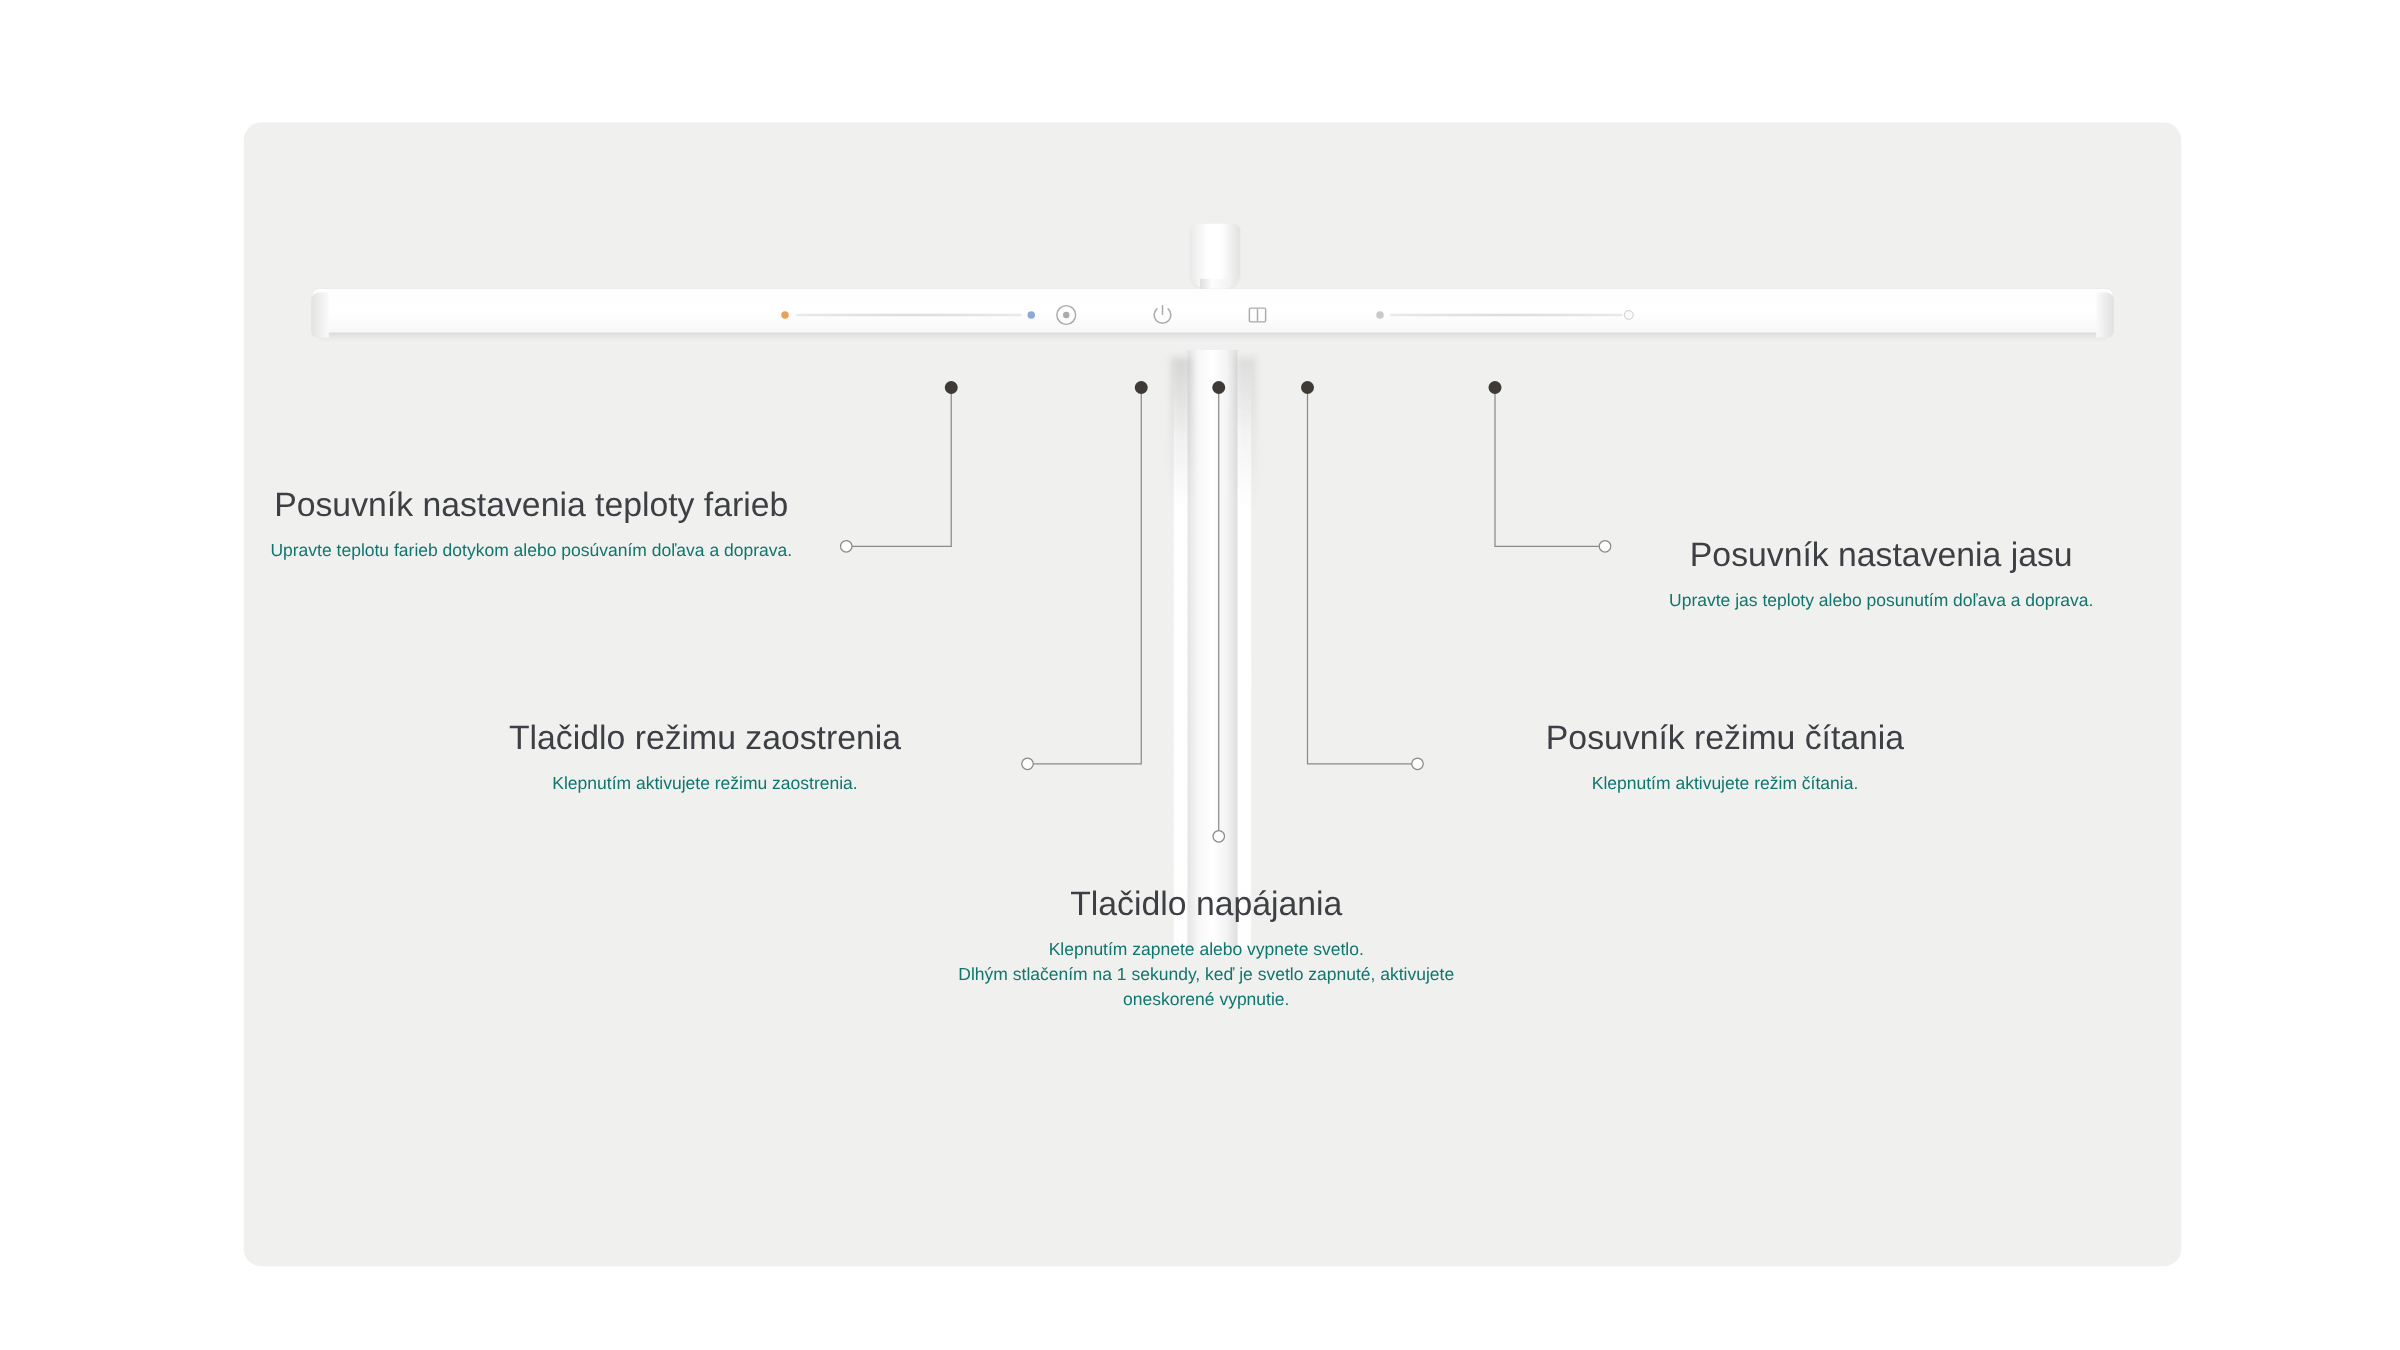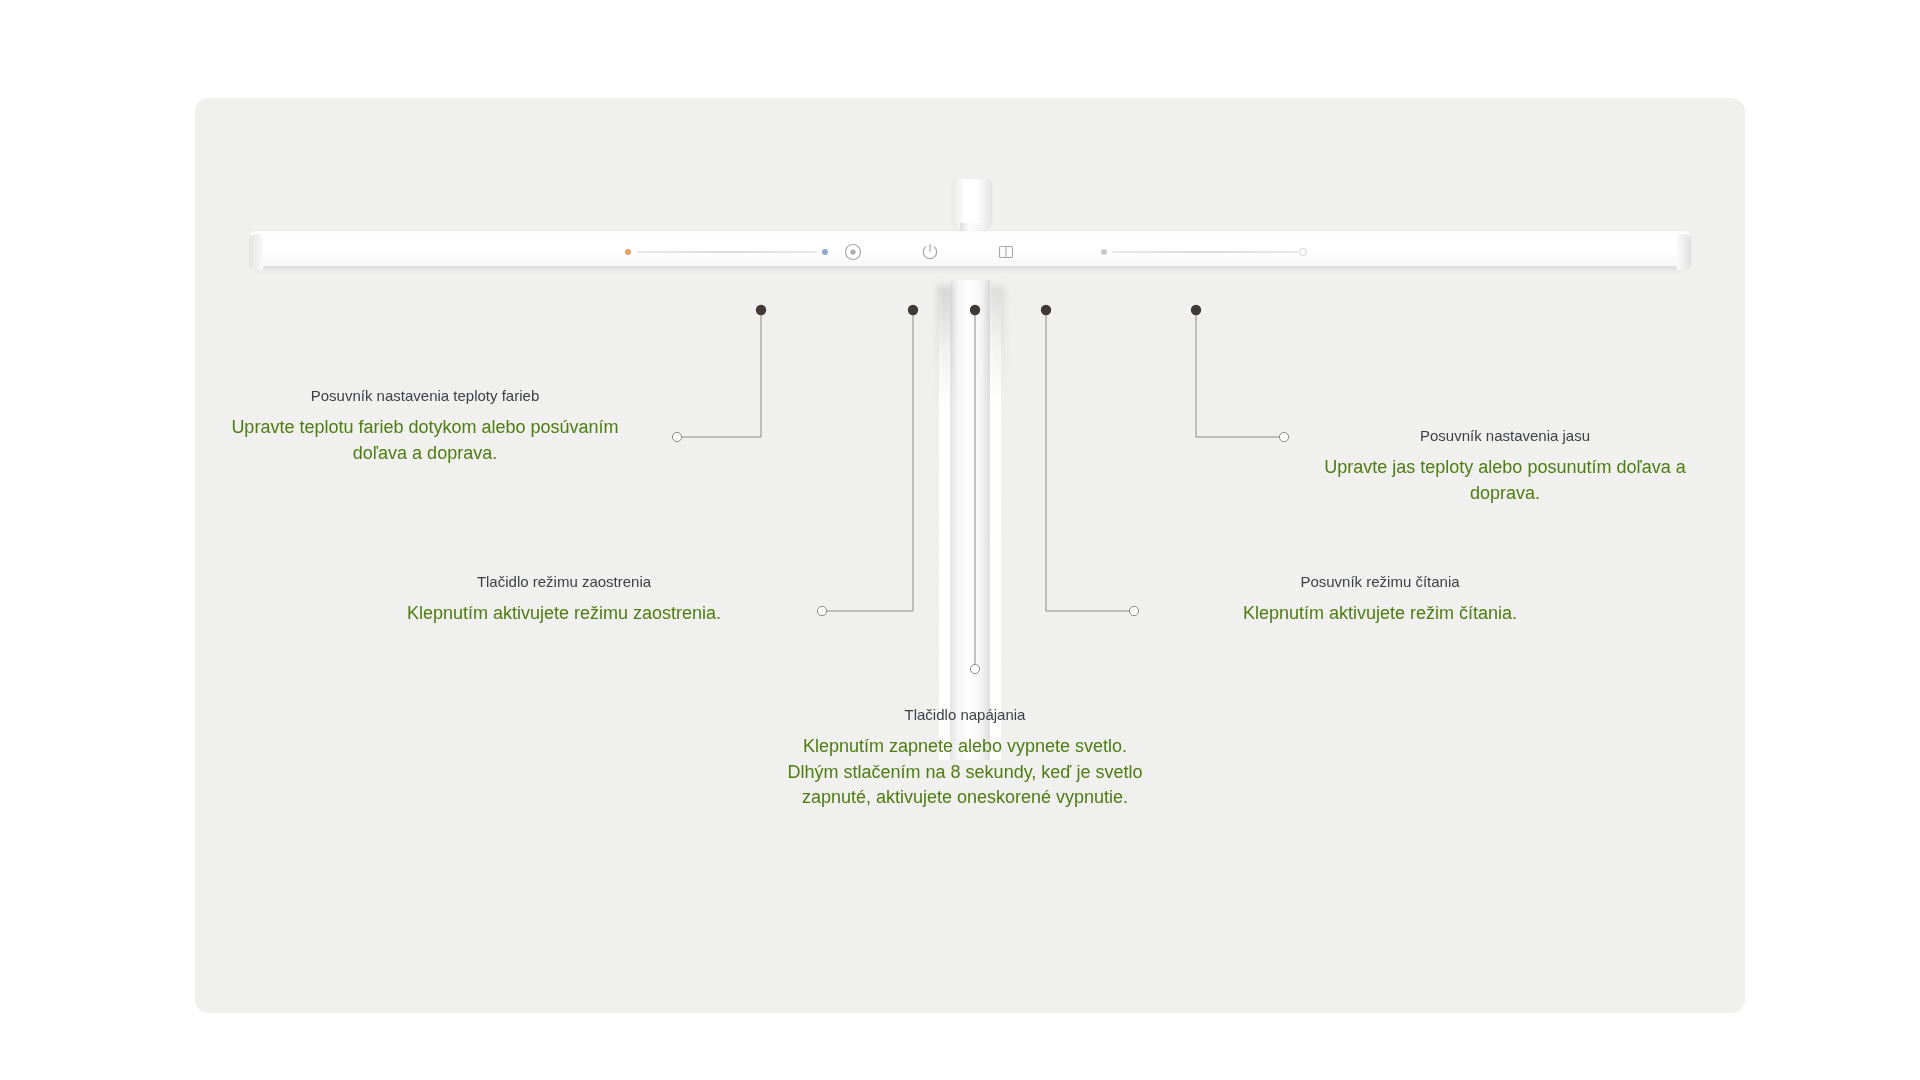--- a/index.html
+++ b/index.html
@@ -126,30 +126,30 @@
 
   
   .leader-svg {
     position:absolute; left:0; top:0; width:1920px; height:1080px;
     pointer-events:none;
   }
 
   
   .callout { position:absolute; }
   .callout .title {
-    font-size:15px;
+    font-size:27px;
     color:#3d3f44;
     font-weight:400;
     line-height:1.35;
     white-space:nowrap;
   }
   .callout .desc {
     margin-top:9px;
-    font-size:18px;
-    color:#4d7c0f;
+    font-size:14px;
+    color:#0f766e;
     line-height:1.42;
     font-weight:400;
   }
 
   #callout-temp   { left:215px;  top:386px; width:420px; text-align:center; }
   #callout-bright { left:1295px; top:386px; width:420px; text-align:center;margin-top:40px; }
   #callout-focus  { left:344px;  top:572px; width:440px; text-align:center; }
   #callout-read   { left:1170px; top:572px; width:420px; text-align:center; }
   #callout-power  { left:755px;  top:705px; width:420px; text-align:center; }
 </style>
@@ -255,16 +255,16 @@
   </div>
 
   <div class="callout" id="callout-read">
     <div class="title">Posuvník režimu čítania</div>
     <div class="desc">Klepnutím aktivujete režim čítania.</div>
   </div>
 
   <div class="callout" id="callout-power">
     <div class="title">Tlačidlo napájania</div>
     <div class="desc" style="white-space:pre-line;">Klepnutím zapnete alebo vypnete svetlo.
-Dlhým stlačením na 8 sekundy, keď je svetlo zapnuté, aktivujete oneskorené vypnutie.</div>
+Dlhým stlačením na 1 sekundy, keď je svetlo zapnuté, aktivujete oneskorené vypnutie.</div>
   </div>
 
 </div>
 
 </body></html>

